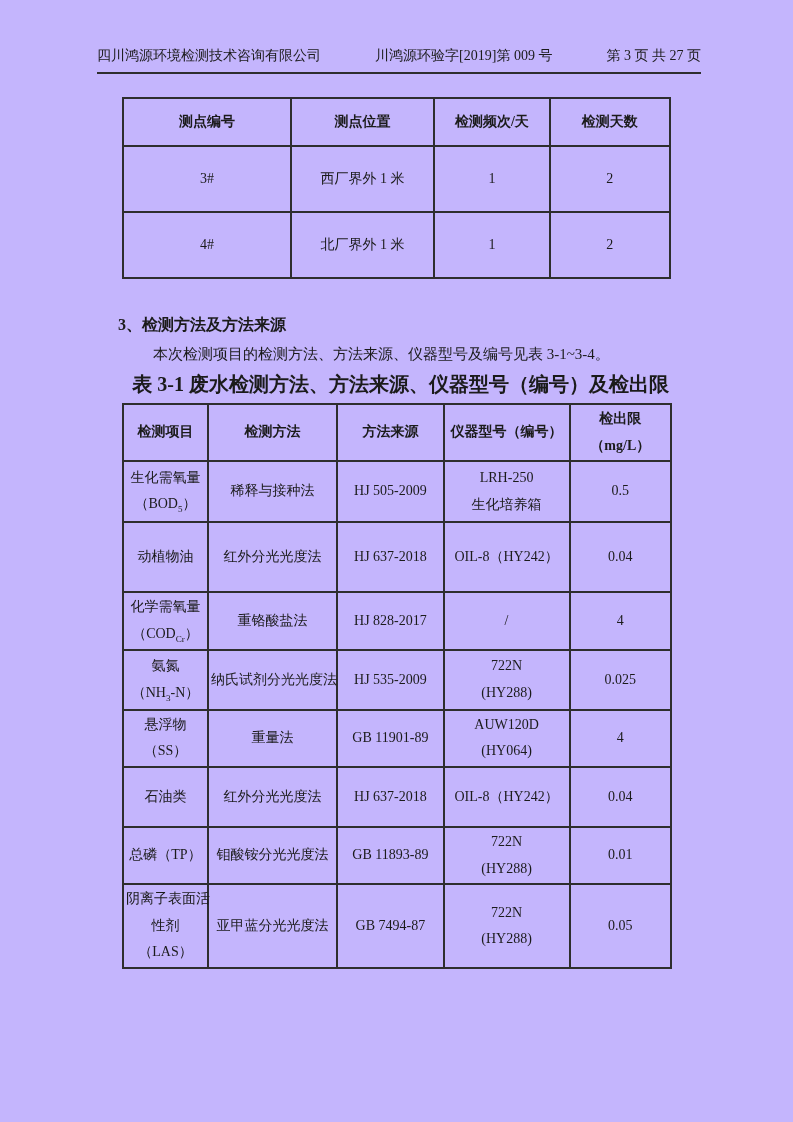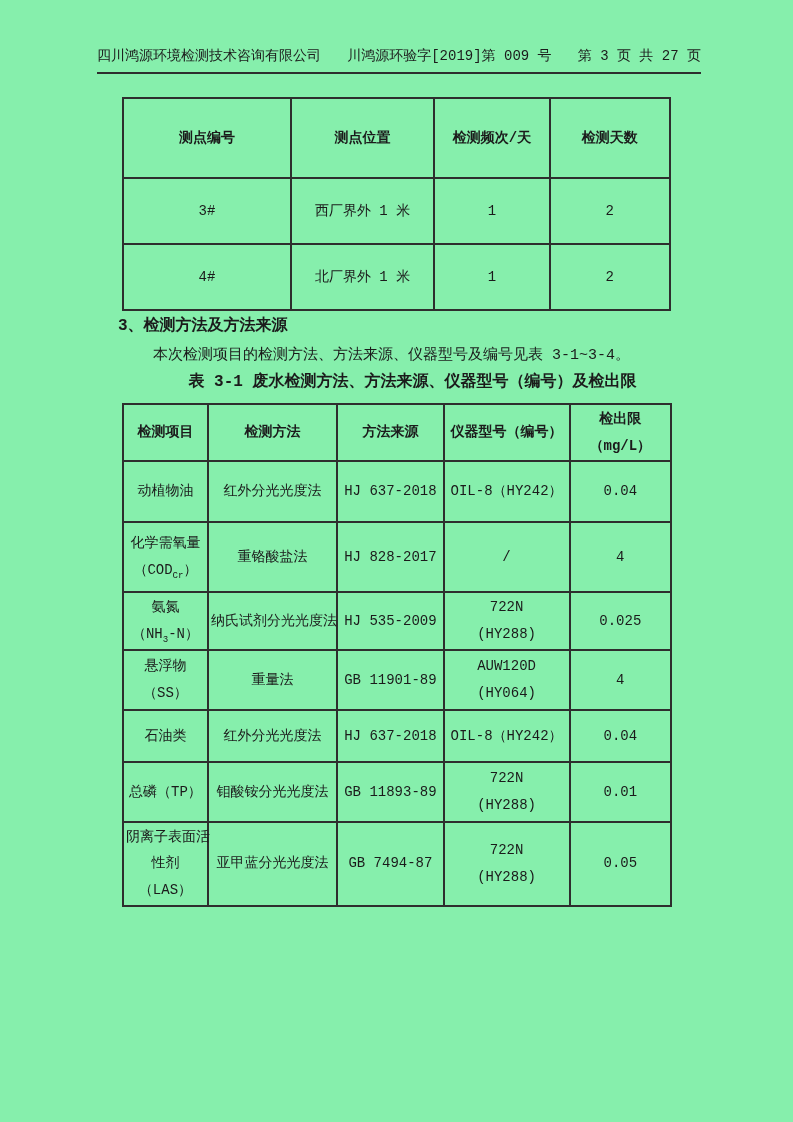--- a/index.html
+++ b/index.html
@@ -1,21 +1,21 @@
 <!DOCTYPE html>
 <html><head>
 <meta charset="utf-8">
 <style>
   html,body{margin:0;padding:0;background:#ffffff;}
   .page{
     position:relative;
     width:793px;height:1122px;
-    background:#86efac;
+    background:#c4b5fd;
     color:#1b1b1b;
-    font-family:Liberation Mono, monospace;
+    font-family:Liberation Serif, serif;
     overflow:hidden;
   }
   
   .doc-header{
     position:absolute;top:46px;left:97px;width:604px;
     display:flex;justify-content:space-between;align-items:baseline;
     font-size:14px;line-height:20px;
     padding-bottom:6px;border-bottom:2px solid #2e2e2e;
   }
   
@@ -24,26 +24,26 @@
     border:2px solid #2e2e2e;
     text-align:center;vertical-align:middle;
     font-size:14px;line-height:1.9;
     padding:1px 2px;
     word-break:keep-all;
   }
   th{font-weight:bold;}
   sub{font-size:0.65em;}
 
   .points-table{position:absolute;top:97px;left:122px;width:549px;}
-  .points-table thead tr{height:80px;}
+  .points-table thead tr{height:48px;}
   .points-table tbody tr{height:66px;}
 
   .section-heading{position:absolute;top:303px;left:106px;margin:12px;font-size:16px;font-weight:bold;}
   .intro{position:absolute;top:339px;left:147px;margin:6px;font-size:15px;}
-  .table-title{position:absolute;top:371px;left:138px;width:549px;text-align:center;font-size:16px;font-weight:bold;}
+  .table-title{position:absolute;top:371px;left:120px;width:549px;text-align:right;font-size:20px;font-weight:bold;}
 
   .methods-table{position:absolute;top:403px;left:122px;width:550px;}
   .methods-table thead tr{height:51px;}
   .methods-table tbody tr:nth-child(1){height:61px;}
   .methods-table tbody tr:nth-child(2){height:70px;}
   .methods-table tbody tr:nth-child(3){height:50px;}
   .methods-table tbody tr:nth-child(4){height:60px;}
   .methods-table tbody tr:nth-child(5){height:52px;border-radius:23px;}
   .methods-table tbody tr:nth-child(6){height:60px;}
   .methods-table tbody tr:nth-child(7){height:50px;}
@@ -108,20 +108,27 @@
       <tr>
         <th>检测项目</th>
         <th>检测方法</th>
         <th>方法来源</th>
         <th>仪器型号（编号）</th>
         <th>检出限<br>（mg/L）</th>
       </tr>
     </thead>
     <tbody>
       <tr>
+        <td>生化需氧量<br>（BOD<sub>5</sub>）</td>
+        <td>稀释与接种法</td>
+        <td>HJ 505-2009</td>
+        <td>LRH-250<br>生化培养箱</td>
+        <td>0.5</td>
+      </tr>
+      <tr>
         <td>动植物油</td>
         <td>红外分光光度法</td>
         <td>HJ 637-2018</td>
         <td>OIL-8（HY242）</td>
         <td>0.04</td>
       </tr>
       <tr>
         <td>化学需氧量<br>（COD<sub>Cr</sub>）</td>
         <td>重铬酸盐法</td>
         <td>HJ 828-2017</td>

